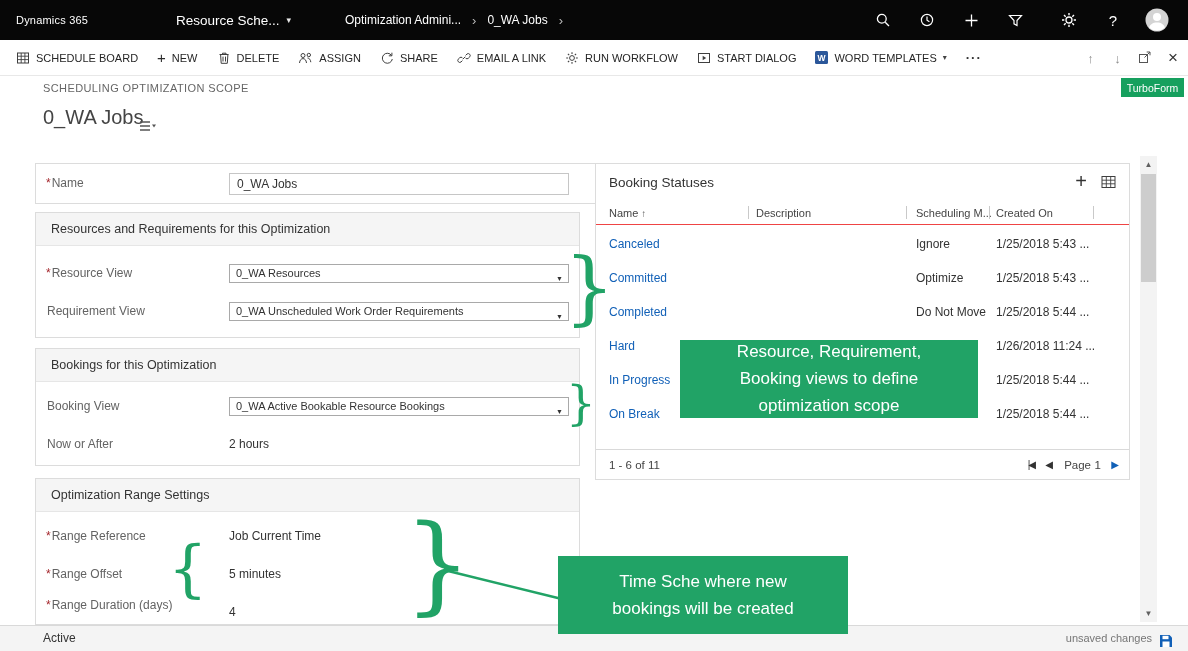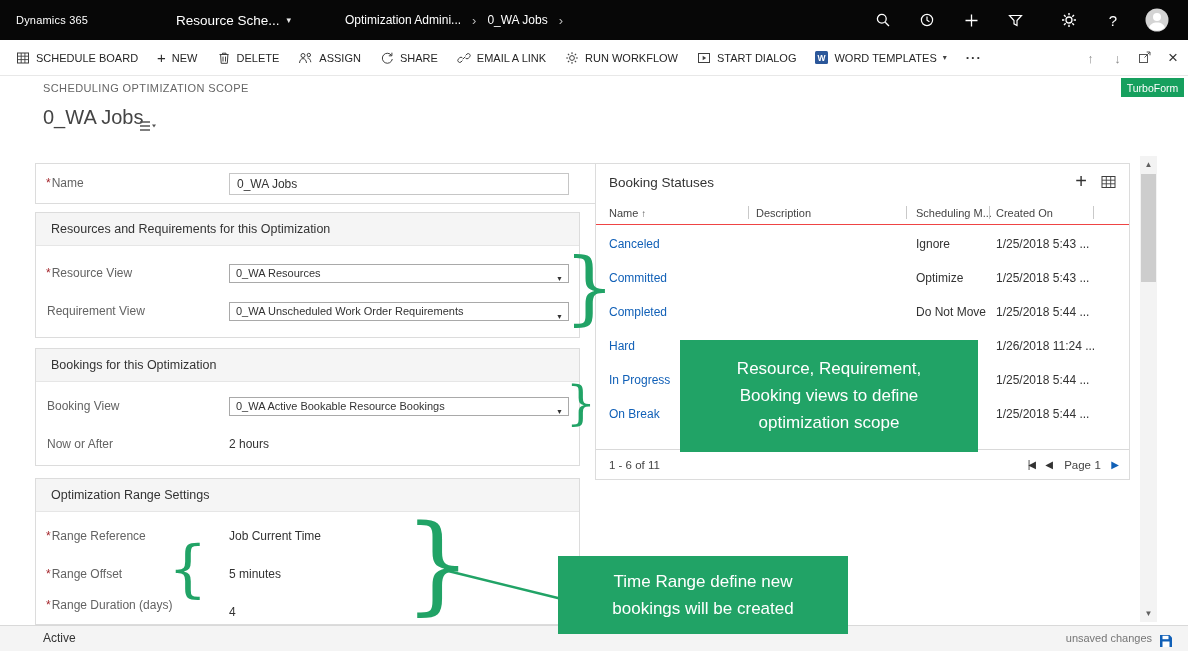--- a/index.html
+++ b/index.html
@@ -81,21 +81,21 @@
   .sb-thumb { position:absolute; left:1px; top:18px; width:15px; height:108px; background:#cdcdcd; cursor:pointer; }
 
   
   .statusbar { position:absolute; left:0; bottom:0; width:1188px; height:26px; background:#f4f4f4; border-top:1px solid #d9d9d9; z-index:26; }
   .st-left { position:absolute; left:43px; line-height:25px; font-size:12px; color:#333; }
   .st-right { position:absolute; right:36px; line-height:25px; font-size:11px; color:#767676; }
   .st-save { position:absolute; right:16px; top:7px; cursor:pointer; }
 
   
   .note { position:absolute; background:#21a366; color:#fff; z-index:40; display:flex; flex-direction:column; align-items:center; justify-content:center; gap:7px; font-size:17px; text-align:center; }
-  .note1 { left:680px; top:340px; width:298px; height:112px; }
+  .note1 { left:680px; top:340px; width:298px; height:78px; }
   .note2 { left:558px; top:556px; width:290px; height:78px; }
   .brace { position:absolute; color:#21a366; font-family:"DejaVu Serif", serif; z-index:38; font-weight:400; }
   .braceA { left:564px; top:248px; font-size:80px; line-height:80px; }
   .braceB { left:566px; top:379px; font-size:47px; line-height:47px; }
   .braceC { left:168px; top:538px; font-size:62px; line-height:62px; }
   .braceD { left:404px; top:512px; font-size:106px; line-height:106px; }
   .connector { position:absolute; left:436px; top:562px; z-index:38; }
 </style>
 </head>
 <body>
@@ -407,21 +407,21 @@
           <rect x="2.5" y="6.5" width="7" height="5.5" fill="#fff"></rect>
         </svg></span>
   </div>
 
   <div class="note note1">
     <div>Resource, Requirement,</div>
     <div>Booking views to define</div>
     <div>optimization scope</div>
   </div>
   <div class="note note2">
-    <div>Time Range define new</div>
+    <div>Time Sche where new</div>
     <div>bookings will be created</div>
   </div>
   <div class="brace braceA">}</div>
   <div class="brace braceB">}</div>
   <div class="brace braceC">{</div>
   <div class="brace braceD">}</div>
   <svg class="connector" width="140" height="45">
       <line x1="8" y1="8" x2="130" y2="38" stroke="#21a366" stroke-width="2.5"></line>
     </svg>
 

